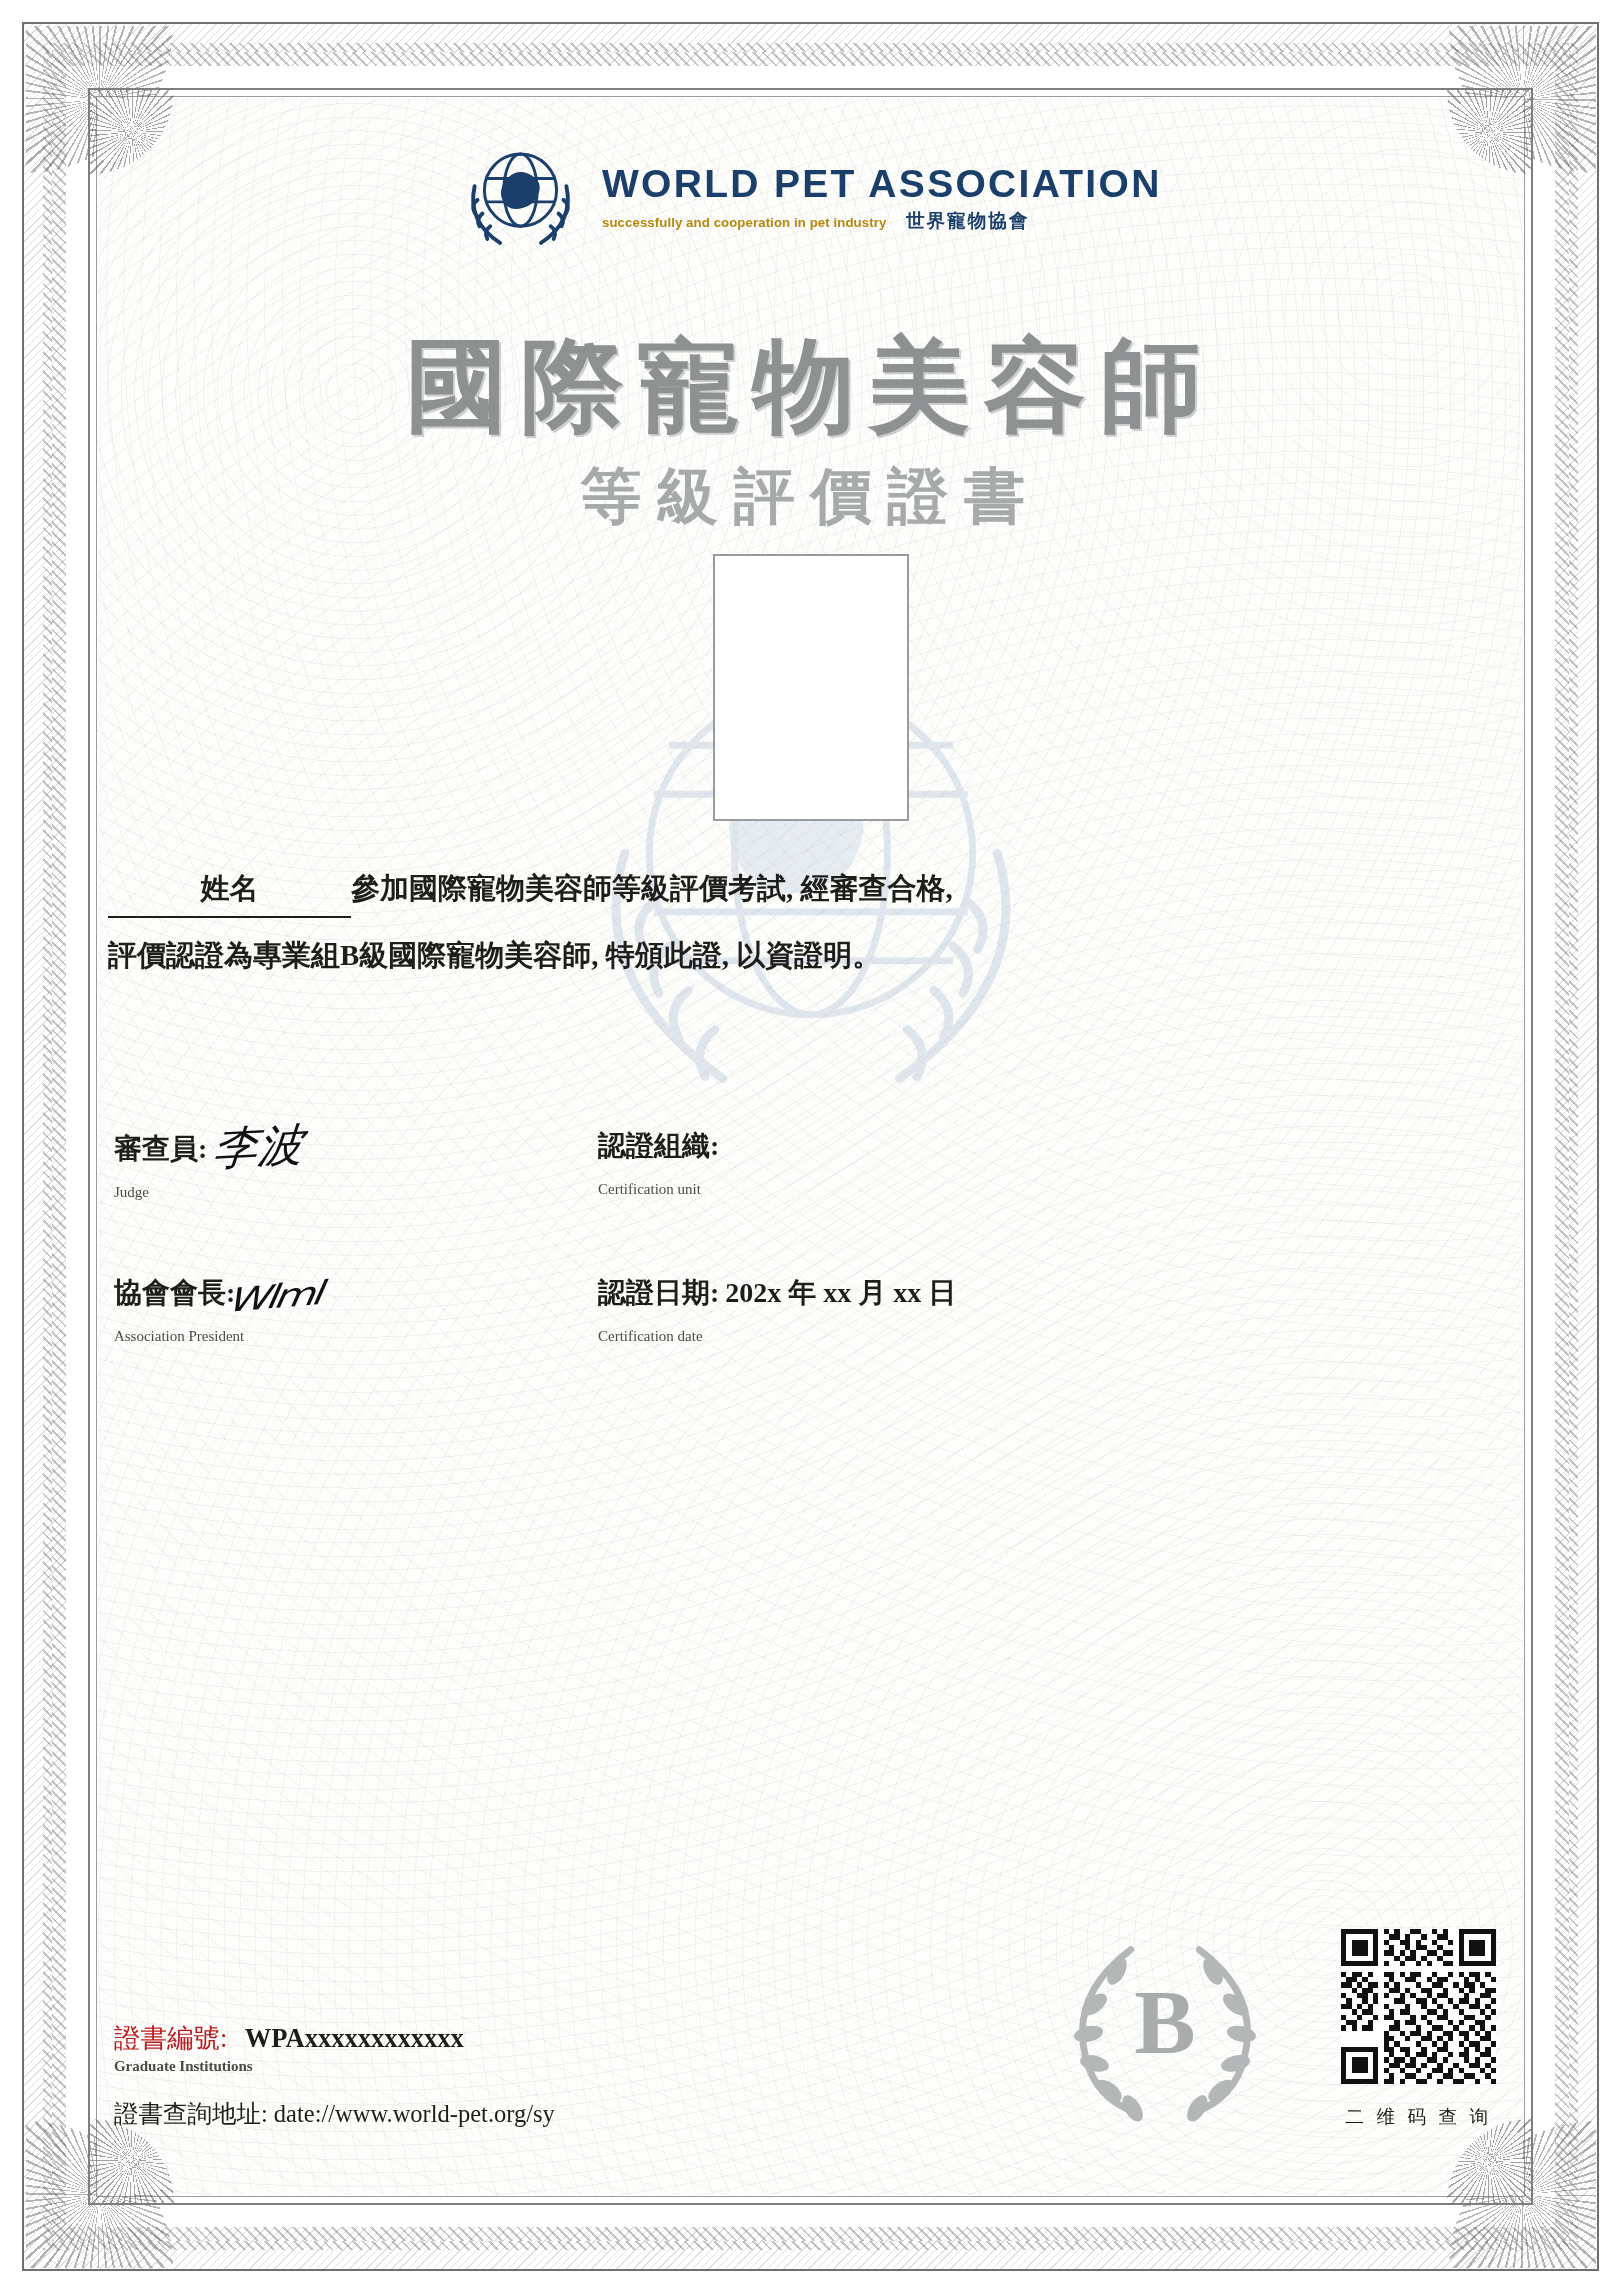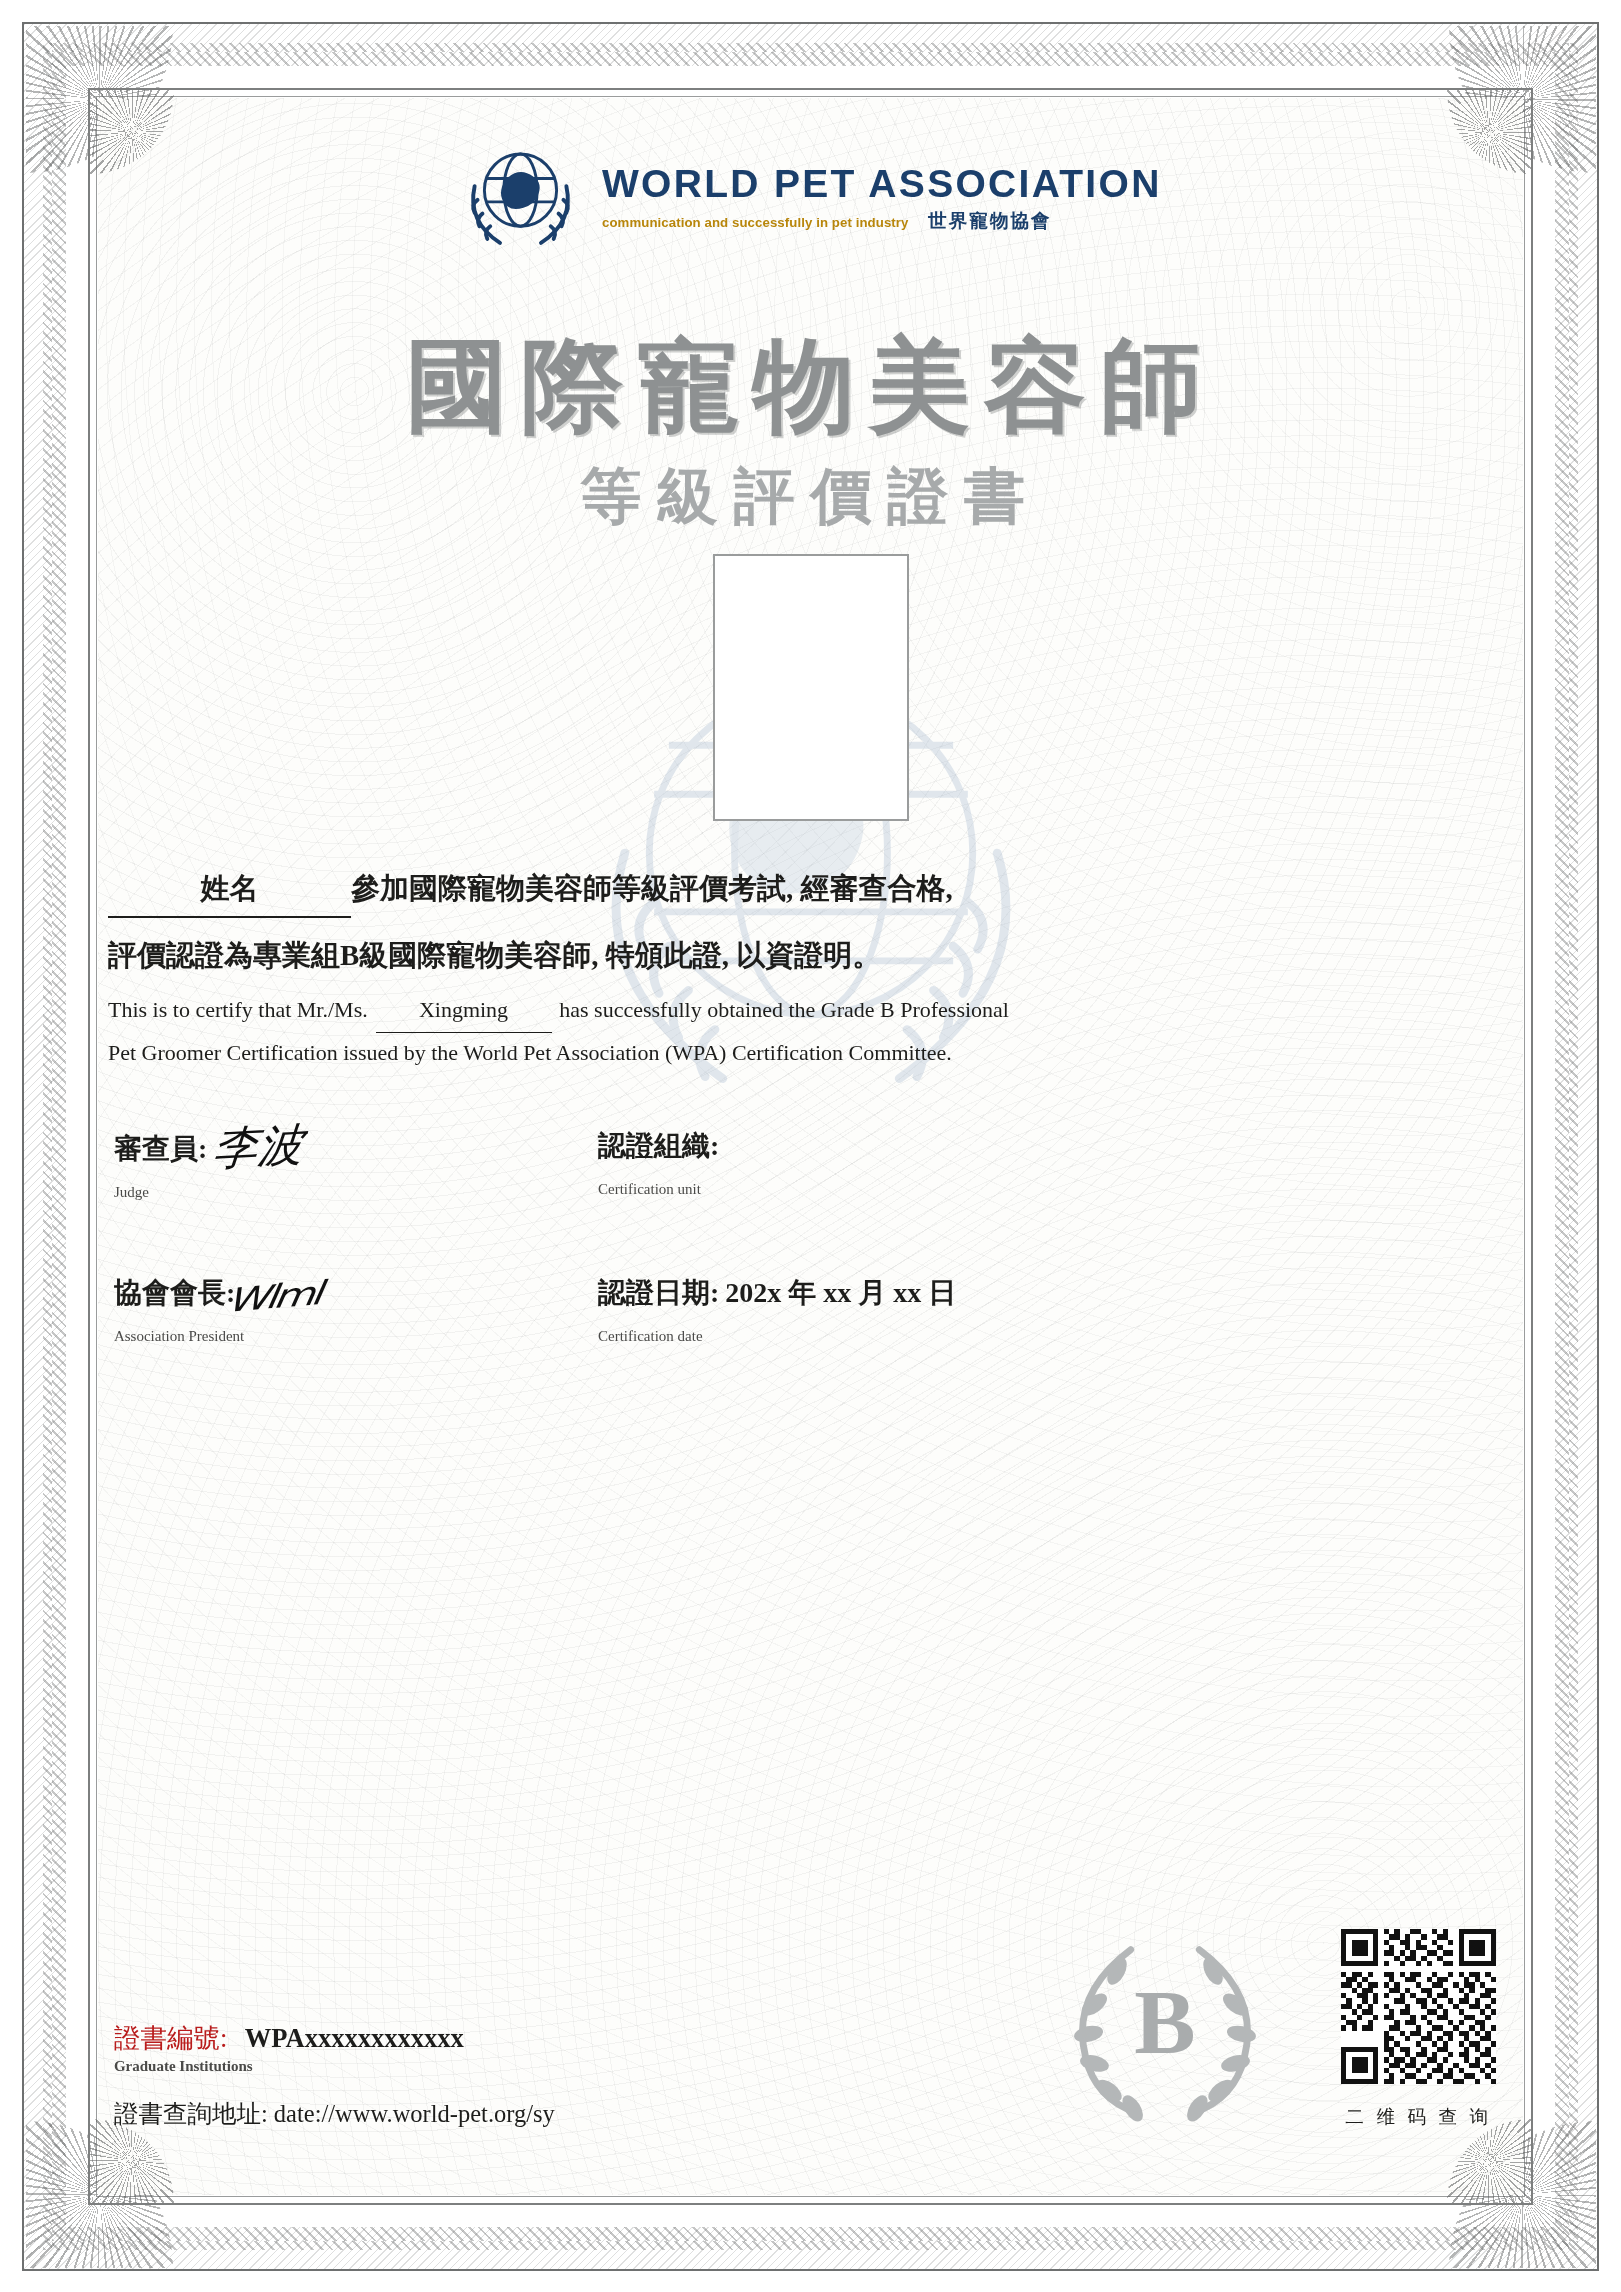--- a/index.html
+++ b/index.html
@@ -370,47 +370,39 @@
         <g stroke="#1b3f6b" stroke-width="4" fill="none" stroke-linecap="round">
           <path d="M16 42 q-8 36 26 58"></path>
           <path d="M110 42 q8 36 -26 58"></path>
           <path d="M19 56 q-7 5 -3 13 M24 70 q-7 5 -3 13 M32 83 q-7 5 -3 13"></path>
           <path d="M107 56 q7 5 3 13 M102 70 q7 5 3 13 M94 83 q7 5 3 13"></path>
         </g>
       </svg>
       <div class="logo-text">
         <div class="logo-title">WORLD PET ASSOCIATION</div>
         <div class="logo-sub-row">
-          <span class="logo-sub-en">communication and successfully in pet industry</span>
+          <span class="logo-sub-en">successfully and cooperation in pet industry</span>
           <span class="logo-sub-zh">世界寵物協會</span>
         </div>
       </div>
     </div>
 
     <div class="title-main">國際寵物美容師</div>
     <div class="title-sub">等級評價證書</div>
 
     <div class="photo-box"></div>
 
     <div class="body-zh">
       <div class="zh-line1">
         <span class="name-blank">姓名</span>
         <span>參加國際寵物美容師等級評價考試, 經審查合格,</span>
       </div>
       <div class="zh-line2">評價認證為專業組B級國際寵物美容師, 特頒此證, 以資證明。</div>
     </div>
 
-    <div class="body-en">
-      <div class="en-line">
-        <span>This is to certify that Mr./Ms.</span>
-        <span class="en-blank">Xingming</span>
-        <span>has successfully obtained the Grade  B  Professional</span>
-      </div>
-      <div>Pet Groomer Certification issued by the World Pet Association (WPA) Certification Committee.</div>
-    </div>
 
     <div class="sig-grid">
 
       <div class="sig-row">
         <div class="sig-cell left">
           <div class="sig-inline">
             <span class="sig-zh">審查員:</span>
             <span class="handwrite">李波</span>
           </div>
           <div class="sig-en">Judge</div>

